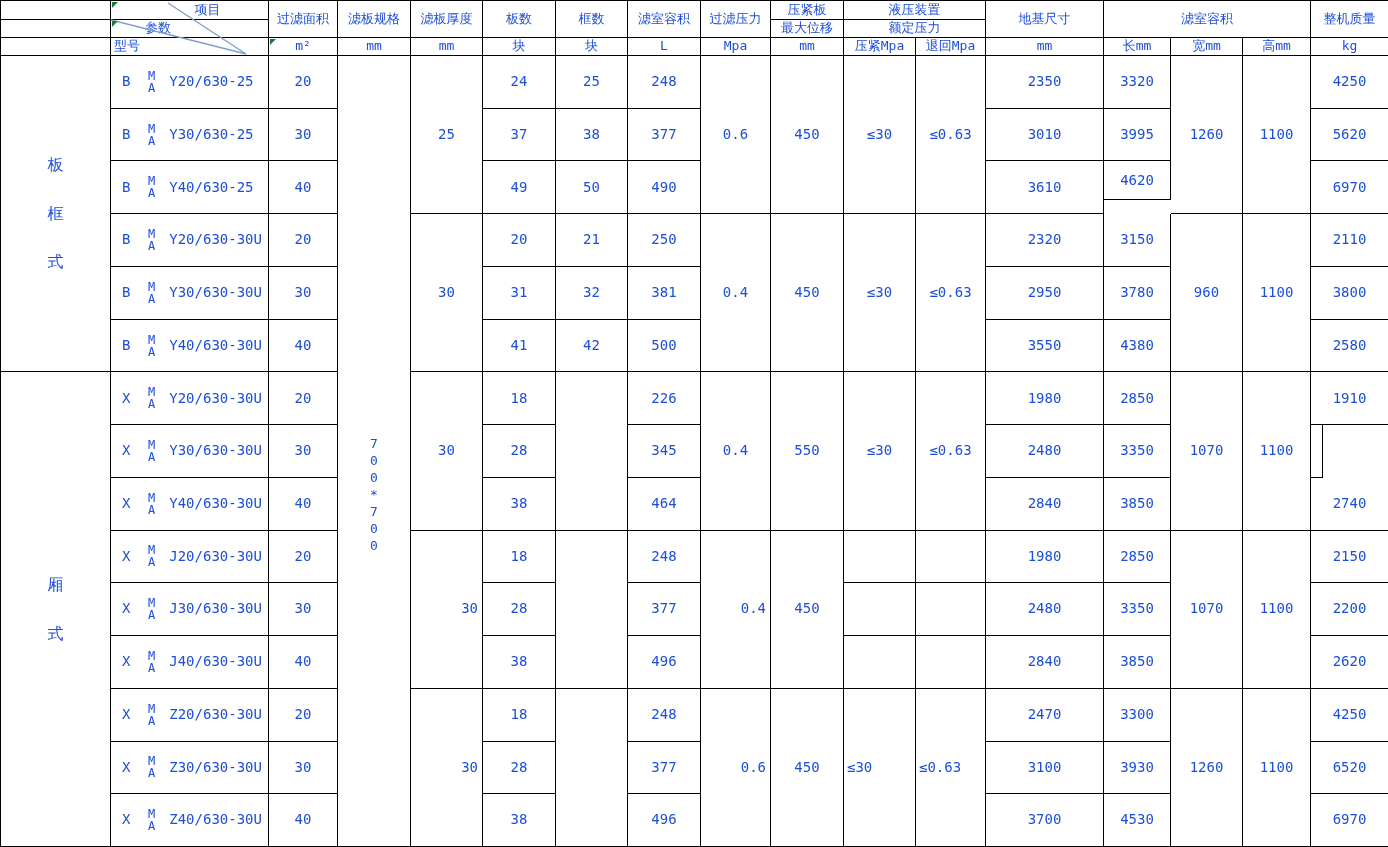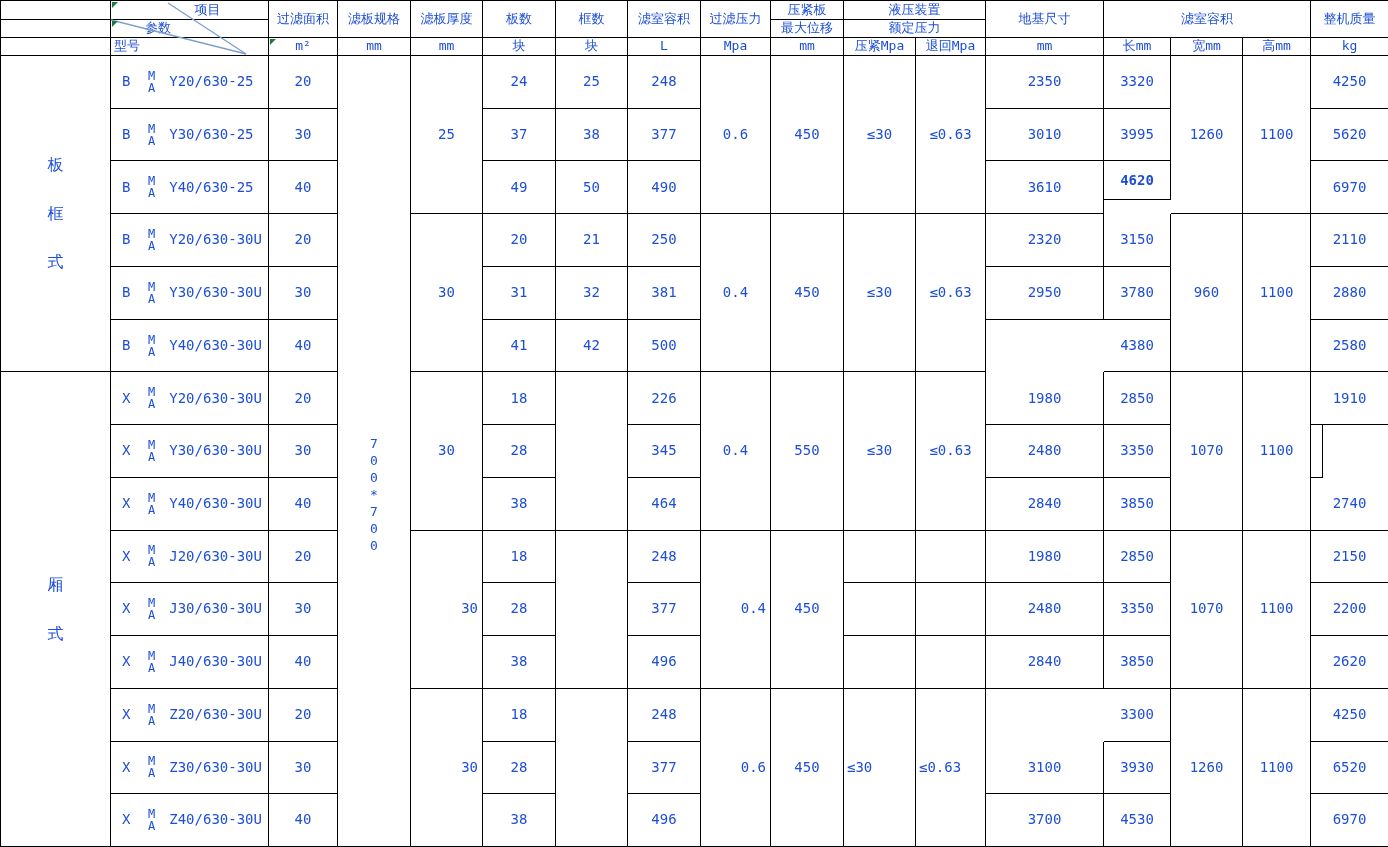--- a/index.html
+++ b/index.html
@@ -141,21 +141,21 @@
         <span>M</span>
         <span>A</span>
       </span>
       <span class="sfx">Y40/630-25</span>
     </div>
     <div class="cell" style="left: 268px; top: 160.47px; width: 69px; height: 52.73px;">40</div>
     <div class="cell" style="left: 482px; top: 160.47px; width: 73px; height: 52.73px;">49</div>
     <div class="cell" style="left: 555px; top: 160.47px; width: 72px; height: 52.73px;">50</div>
     <div class="cell" style="left: 627px; top: 160.47px; width: 73px; height: 52.73px;">490</div>
     <div class="cell" style="left: 985px; top: 160.47px; width: 118px; height: 52.73px;">3610</div>
-    <div class="cell" style="left: 1103px; top: 160.47px; width: 67px; height: 39px; font-weight: bold;">4620</div>
+    <div class="cell" style="left: 1103px; top: 160.47px; width: 67px; height: 39px;">4620</div>
     <div class="cell" style="left: 1310px; top: 160.47px; width: 78px; height: 52.73px;">6970</div>
     <div class="cell model" style="left: 110px; top: 213.2px; width: 158px; height: 52.73px;">
       <span class="pfx">B</span>
       <span class="stack">
         <span>M</span>
         <span>A</span>
       </span>
       <span class="sfx">Y20/630-30U</span>
     </div>
     <div class="cell" style="left: 268px; top: 213.2px; width: 69px; height: 52.73px;">20</div>
@@ -172,33 +172,34 @@
         <span>A</span>
       </span>
       <span class="sfx">Y30/630-30U</span>
     </div>
     <div class="cell" style="left: 268px; top: 265.93px; width: 69px; height: 52.73px;">30</div>
     <div class="cell" style="left: 482px; top: 265.93px; width: 73px; height: 52.73px;">31</div>
     <div class="cell" style="left: 555px; top: 265.93px; width: 72px; height: 52.73px;">32</div>
     <div class="cell" style="left: 627px; top: 265.93px; width: 73px; height: 52.73px;">381</div>
     <div class="cell" style="left: 985px; top: 265.93px; width: 118px; height: 52.73px;">2950</div>
     <div class="cell" style="left: 1103px; top: 265.93px; width: 67px; height: 52.73px;">3780</div>
-    <div class="cell" style="left: 1310px; top: 265.93px; width: 78px; height: 52.73px;">2880</div>
+    <div class="cell" style="left: 1310px; top: 265.93px; width: 78px; height: 52.73px;">3800</div>
     <div class="cell model" style="left: 110px; top: 318.67px; width: 158px; height: 52.73px;">
       <span class="pfx">B</span>
       <span class="stack">
         <span>M</span>
         <span>A</span>
       </span>
       <span class="sfx">Y40/630-30U</span>
     </div>
     <div class="cell" style="left: 268px; top: 318.67px; width: 69px; height: 52.73px;">40</div>
     <div class="cell" style="left: 482px; top: 318.67px; width: 73px; height: 52.73px;">41</div>
     <div class="cell" style="left: 555px; top: 318.67px; width: 72px; height: 52.73px;">42</div>
     <div class="cell" style="left: 627px; top: 318.67px; width: 73px; height: 52.73px;">500</div>
+    <div class="cell" style="left: 985px; top: 318.67px; width: 118px; height: 52.73px;">3550</div>
     <div class="cell" style="left: 1103px; top: 318.67px; width: 67px; height: 52.73px;">4380</div>
     <div class="cell" style="left: 1310px; top: 318.67px; width: 78px; height: 52.73px;">2580</div>
     <div class="cell model" style="left: 110px; top: 371.4px; width: 158px; height: 52.73px;">
       <span class="pfx">X</span>
       <span class="stack">
         <span>M</span>
         <span>A</span>
       </span>
       <span class="sfx">Y20/630-30U</span>
     </div>
@@ -282,20 +283,21 @@
       <span class="pfx">X</span>
       <span class="stack">
         <span>M</span>
         <span>A</span>
       </span>
       <span class="sfx">Z20/630-30U</span>
     </div>
     <div class="cell" style="left: 268px; top: 687.8px; width: 69px; height: 52.73px;">20</div>
     <div class="cell" style="left: 482px; top: 687.8px; width: 73px; height: 52.73px;">18</div>
     <div class="cell" style="left: 627px; top: 687.8px; width: 73px; height: 52.73px;">248</div>
+    <div class="cell" style="left: 985px; top: 687.8px; width: 118px; height: 52.73px;">2470</div>
     <div class="cell" style="left: 1103px; top: 687.8px; width: 67px; height: 52.73px;">3300</div>
     <div class="cell" style="left: 1310px; top: 687.8px; width: 78px; height: 52.73px;">4250</div>
     <div class="cell model" style="left: 110px; top: 740.53px; width: 158px; height: 52.73px;">
       <span class="pfx">X</span>
       <span class="stack">
         <span>M</span>
         <span>A</span>
       </span>
       <span class="sfx">Z30/630-30U</span>
     </div>

